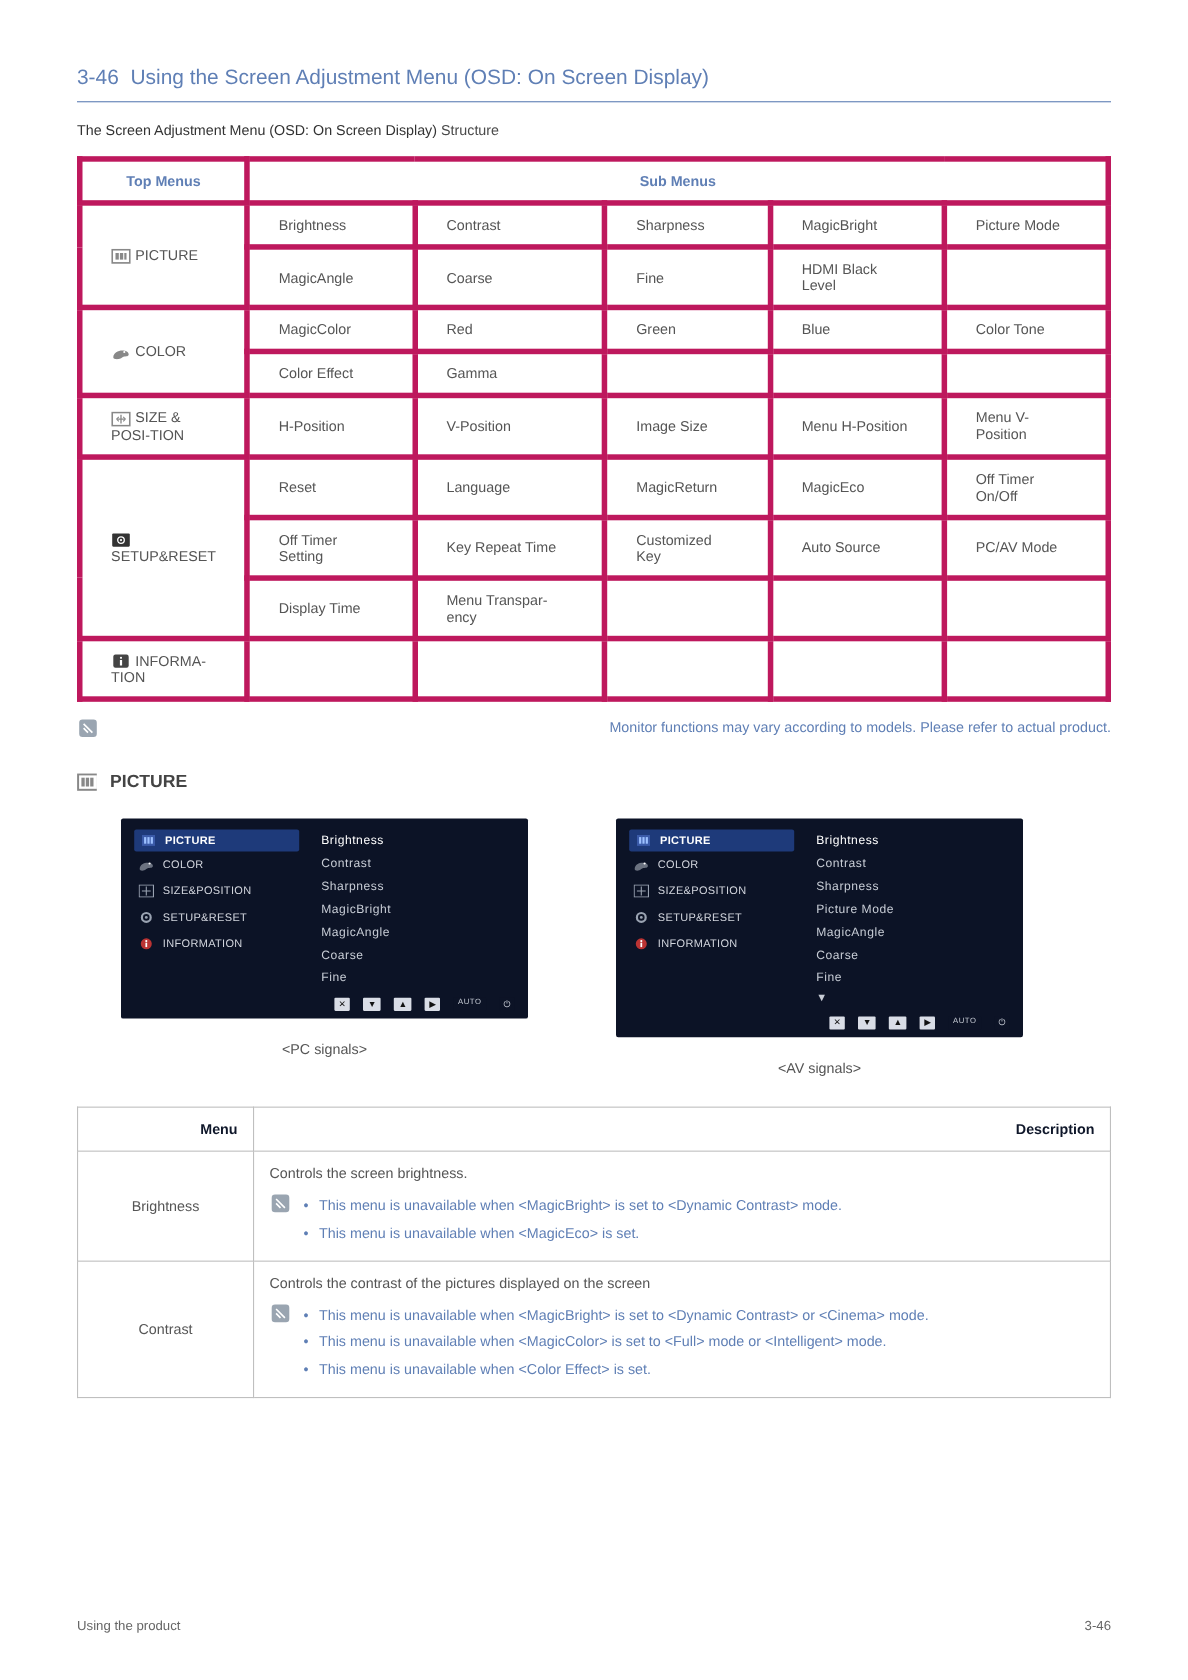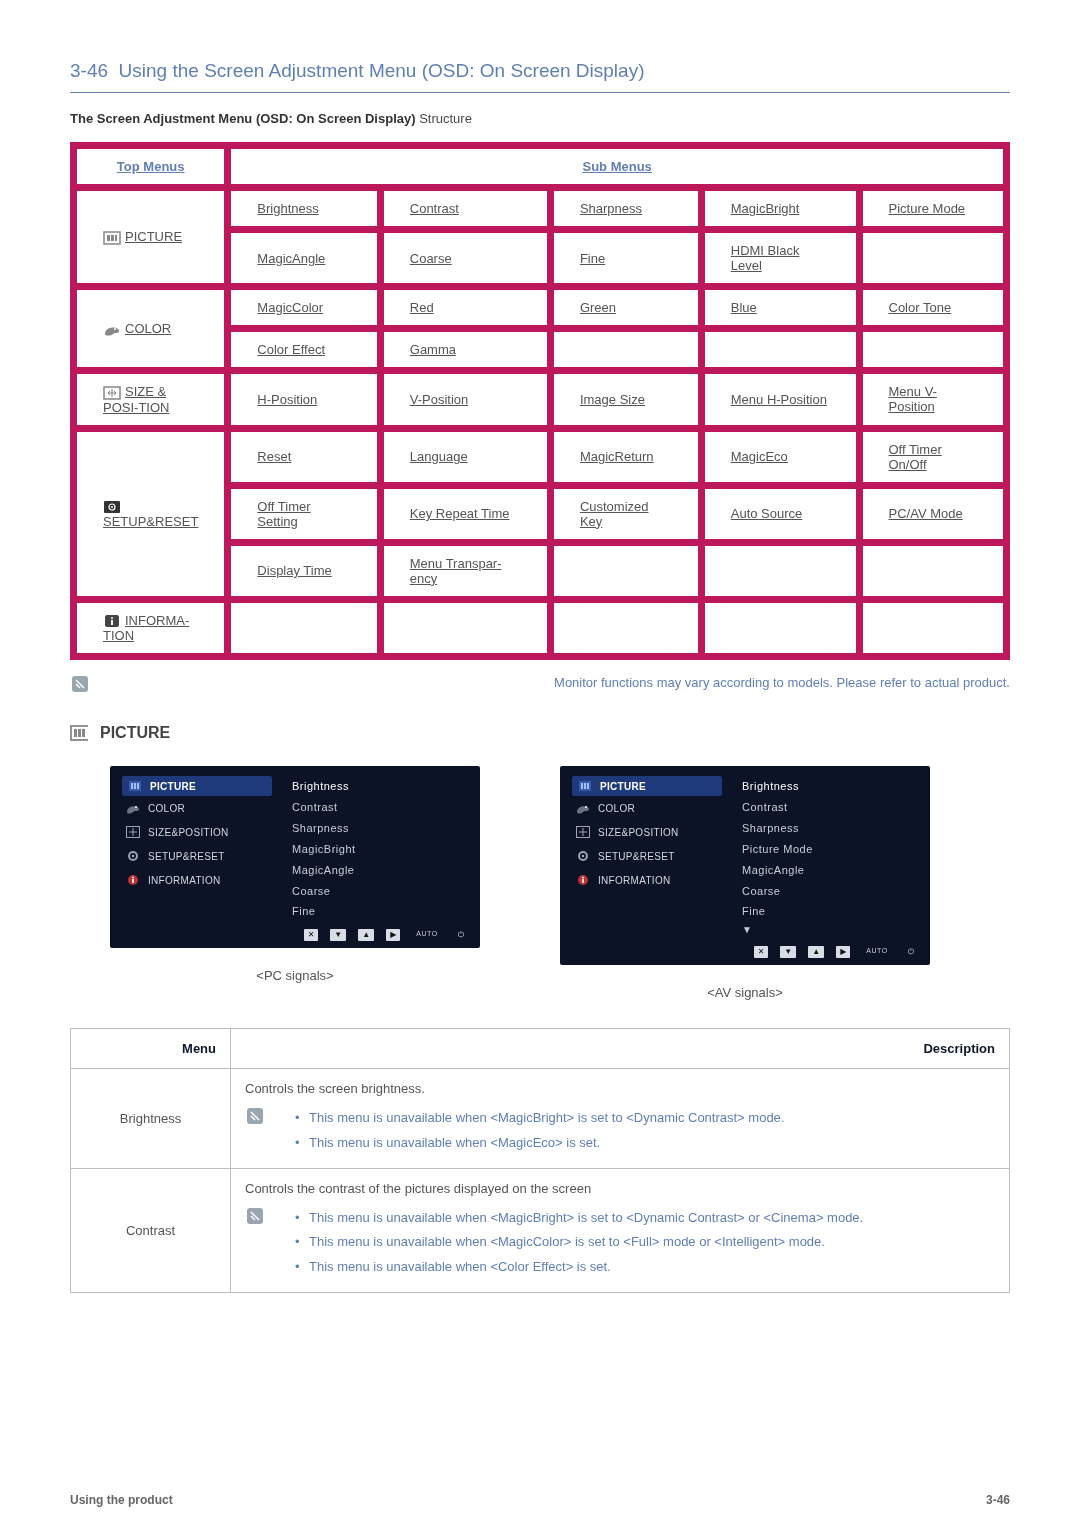--- a/index.html
+++ b/index.html
@@ -13,35 +13,34 @@
   }
   h1.section-title {
     color: #5f7fb5;
     font-size: 19px;
     font-weight: normal;
     padding-bottom: 10px;
     border-bottom: 1px solid #5f7fb5;
     margin-bottom: 18px;
   }
   .subtitle-line { font-size: 13px; margin-bottom: 16px; }
-  .subtitle-line .bold { font-weight: bold; color: #333; }
+  .subtitle-line .bold { font-weight: normal; color: #333; }
 
   table.struct {
     width: 100%;
     border-collapse: collapse;
     margin-bottom: 14px;
   }
   table.struct th, table.struct td {
-    border: 7px solid #be185d;
+    border: 5px solid #be185d;
     padding: 10px 26px;
     font-size: 13px;
     color: #555;
     text-align: left;
     vertical-align: middle;
-    text-decoration: underline;
   }
   table.struct th {
     color: #5f7fb5;
     font-weight: bold;
     text-align: center;
     background: #fff;
   }
   table.struct .topmenu-cell { width: 150px; }
 
   .note-row { display: flex; align-items: flex-start; gap: 10px; margin: 10px 0 30px 0; justify-content: space-between; }
@@ -72,26 +71,26 @@
   table.desc {
     width:100%; border-collapse: collapse;
   }
   table.desc th, table.desc td {
     border:1px solid #bfbfbf; padding:12px 14px; font-size:13px; vertical-align:middle;
   }
   table.desc th { color:#0f172a; font-weight:bold; text-align:right; }
   table.desc td.menu-cell { width:160px; text-align:center; color:#555; }
   table.desc td.desc-cell { color:#555; }
   .desc-lead { margin-bottom:10px; }
-  .note-block { display:flex; align-items:flex-start; gap:24px; }
+  .note-block { display:flex; align-items:flex-start; gap:5px; }
   .note-block ul { list-style: none; padding-left:6px; }
   .note-block ul li { color:#5f7fb5; font-size:13px; line-height:1.9; position:relative; padding-left:14px; }
   .note-block ul li::before { content:"•"; color:#5f7fb5; position:absolute; left:0; }
 
-  .footer { display:flex; justify-content:space-between; margin-top:200px; font-size:12px; color:#666;font-weight:bold; }
+  .footer { display:flex; justify-content:space-between; margin-top:200px; font-size:12px; color:#666; }
 
   
   .mini-icon { display:inline-flex; width:18px; height:14px; align-items:center; justify-content:center; vertical-align:middle; margin-right:4px; }
   .mini-icon svg { display:block; }
   .note-icon { width:20px; height:20px; flex:0 0 20px; }
 </style>
 </head>
 <body>
 
 <h1 class="section-title">

